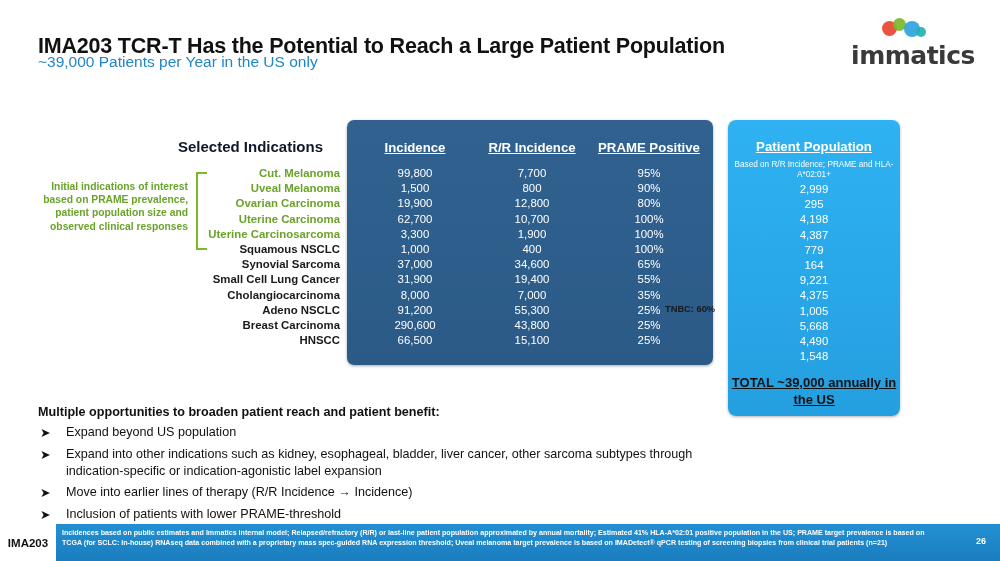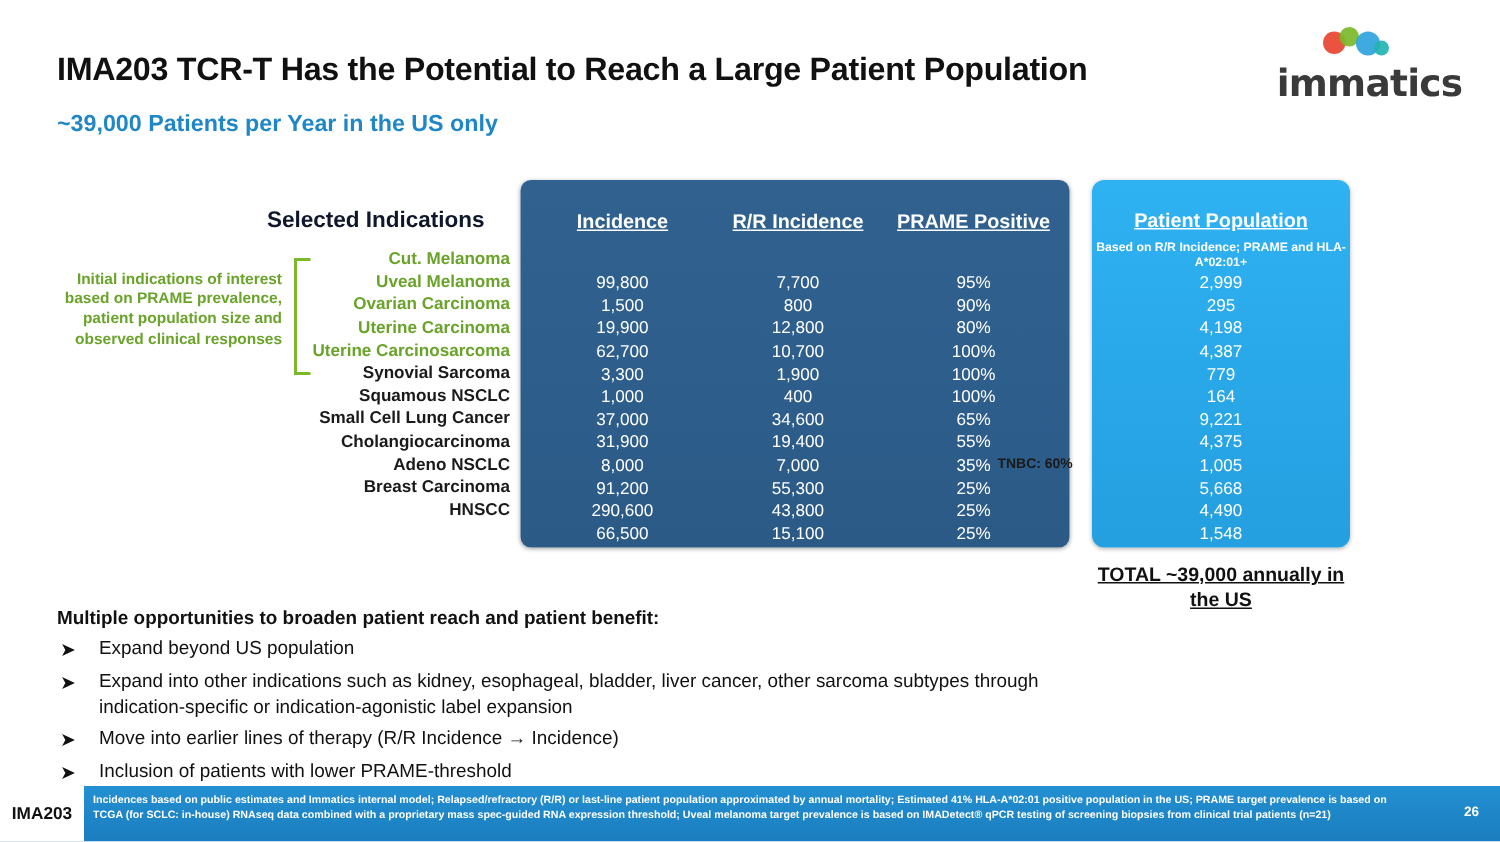--- a/index.html
+++ b/index.html
@@ -26,23 +26,23 @@
     left: 38px;
     top: 34px;
     font-size: 21.5px;
     font-weight: bold;
     color: #111111;
     letter-spacing: -0.2px;
   }
   .subtitle {
     position: absolute;
     left: 38px;
-    top: 74px;
+    top: 53px;
     font-size: 15.5px;
-    font-weight: bold;
+    font-weight: normal;
     color: #1f86c8;
   }
 
   
   .logo {
     position: absolute;
     right: 22px;
     top: 18px;
     width: 130px;
     text-align: center;
@@ -129,21 +129,20 @@
   .ch-rr    { left: 130px; width: 110px; }
   .ch-prame { left: 246px; width: 112px; }
 
   .num-col {
     position: absolute;
     top: 46px;
     font-size: 11.4px;
     color: #ffffff;
     text-align: center;
     line-height: 15.2px;
-    margin-top: 16px;
   }
   .nc-inc   { left: 16px;  width: 104px; }
   .nc-rr    { left: 130px; width: 110px; }
   .nc-prame { left: 246px; width: 112px; }
 
   
   .ind-names {
     position: absolute;
     left: 120px;
     top: 166px;
@@ -164,21 +163,21 @@
     font-weight: bold;
     color: #1a1a1a;
   }
 
   
   .pp-panel {
     position: absolute;
     left: 728px;
     top: 120px;
     width: 172px;
-    height: 245px;
+    height: 296px;
     background: #2badf0;
     background: linear-gradient(180deg,#2fb2f2 0%, #249fe0 100%);
     border-radius: 8px;
     box-shadow: 0 1px 3px rgba(0,0,0,0.3);
   }
   .pp-title {
     position: absolute;
     top: 19px;
     left: 0;
     width: 100%;
@@ -188,21 +187,21 @@
     color: #ffffff;
     text-decoration: underline;
   }
   .pp-sub {
     position: absolute;
     top: 40px;
     left: 0;
     width: 100%;
     text-align: center;
     font-size: 8.2px;
-    font-weight: bold;
+    font-weight: normal;
     line-height: 10px;
     color: #ffffff;
   }
   .pp-values {
     position: absolute;
     top: 62px;
     left: 0;
     width: 100%;
     text-align: center;
     font-size: 11.4px;
@@ -319,22 +318,22 @@
 
   <div class="green-note">Initial indications of interest based on PRAME prevalence, patient population size and observed clinical responses</div>
   <div class="green-bracket"></div>
 
   <div class="ind-names">
     <div class="green">Cut. Melanoma</div>
     <div class="green">Uveal Melanoma</div>
     <div class="green">Ovarian Carcinoma</div>
     <div class="green">Uterine Carcinoma</div>
     <div class="green">Uterine Carcinosarcoma</div>
+    <div>Squamous NSCLC</div>
     <div>Synovial Sarcoma</div>
-    <div>Squamous NSCLC</div>
     <div>Small Cell Lung Cancer</div>
     <div>Cholangiocarcinoma</div>
     <div>Adeno NSCLC</div>
     <div>Breast Carcinoma</div>
     <div>HNSCC</div>
   </div>
 
   <div class="table-panel">
     <div class="col-head ch-inc">Incidence</div>
     <div class="col-head ch-rr">R/R Incidence</div>

